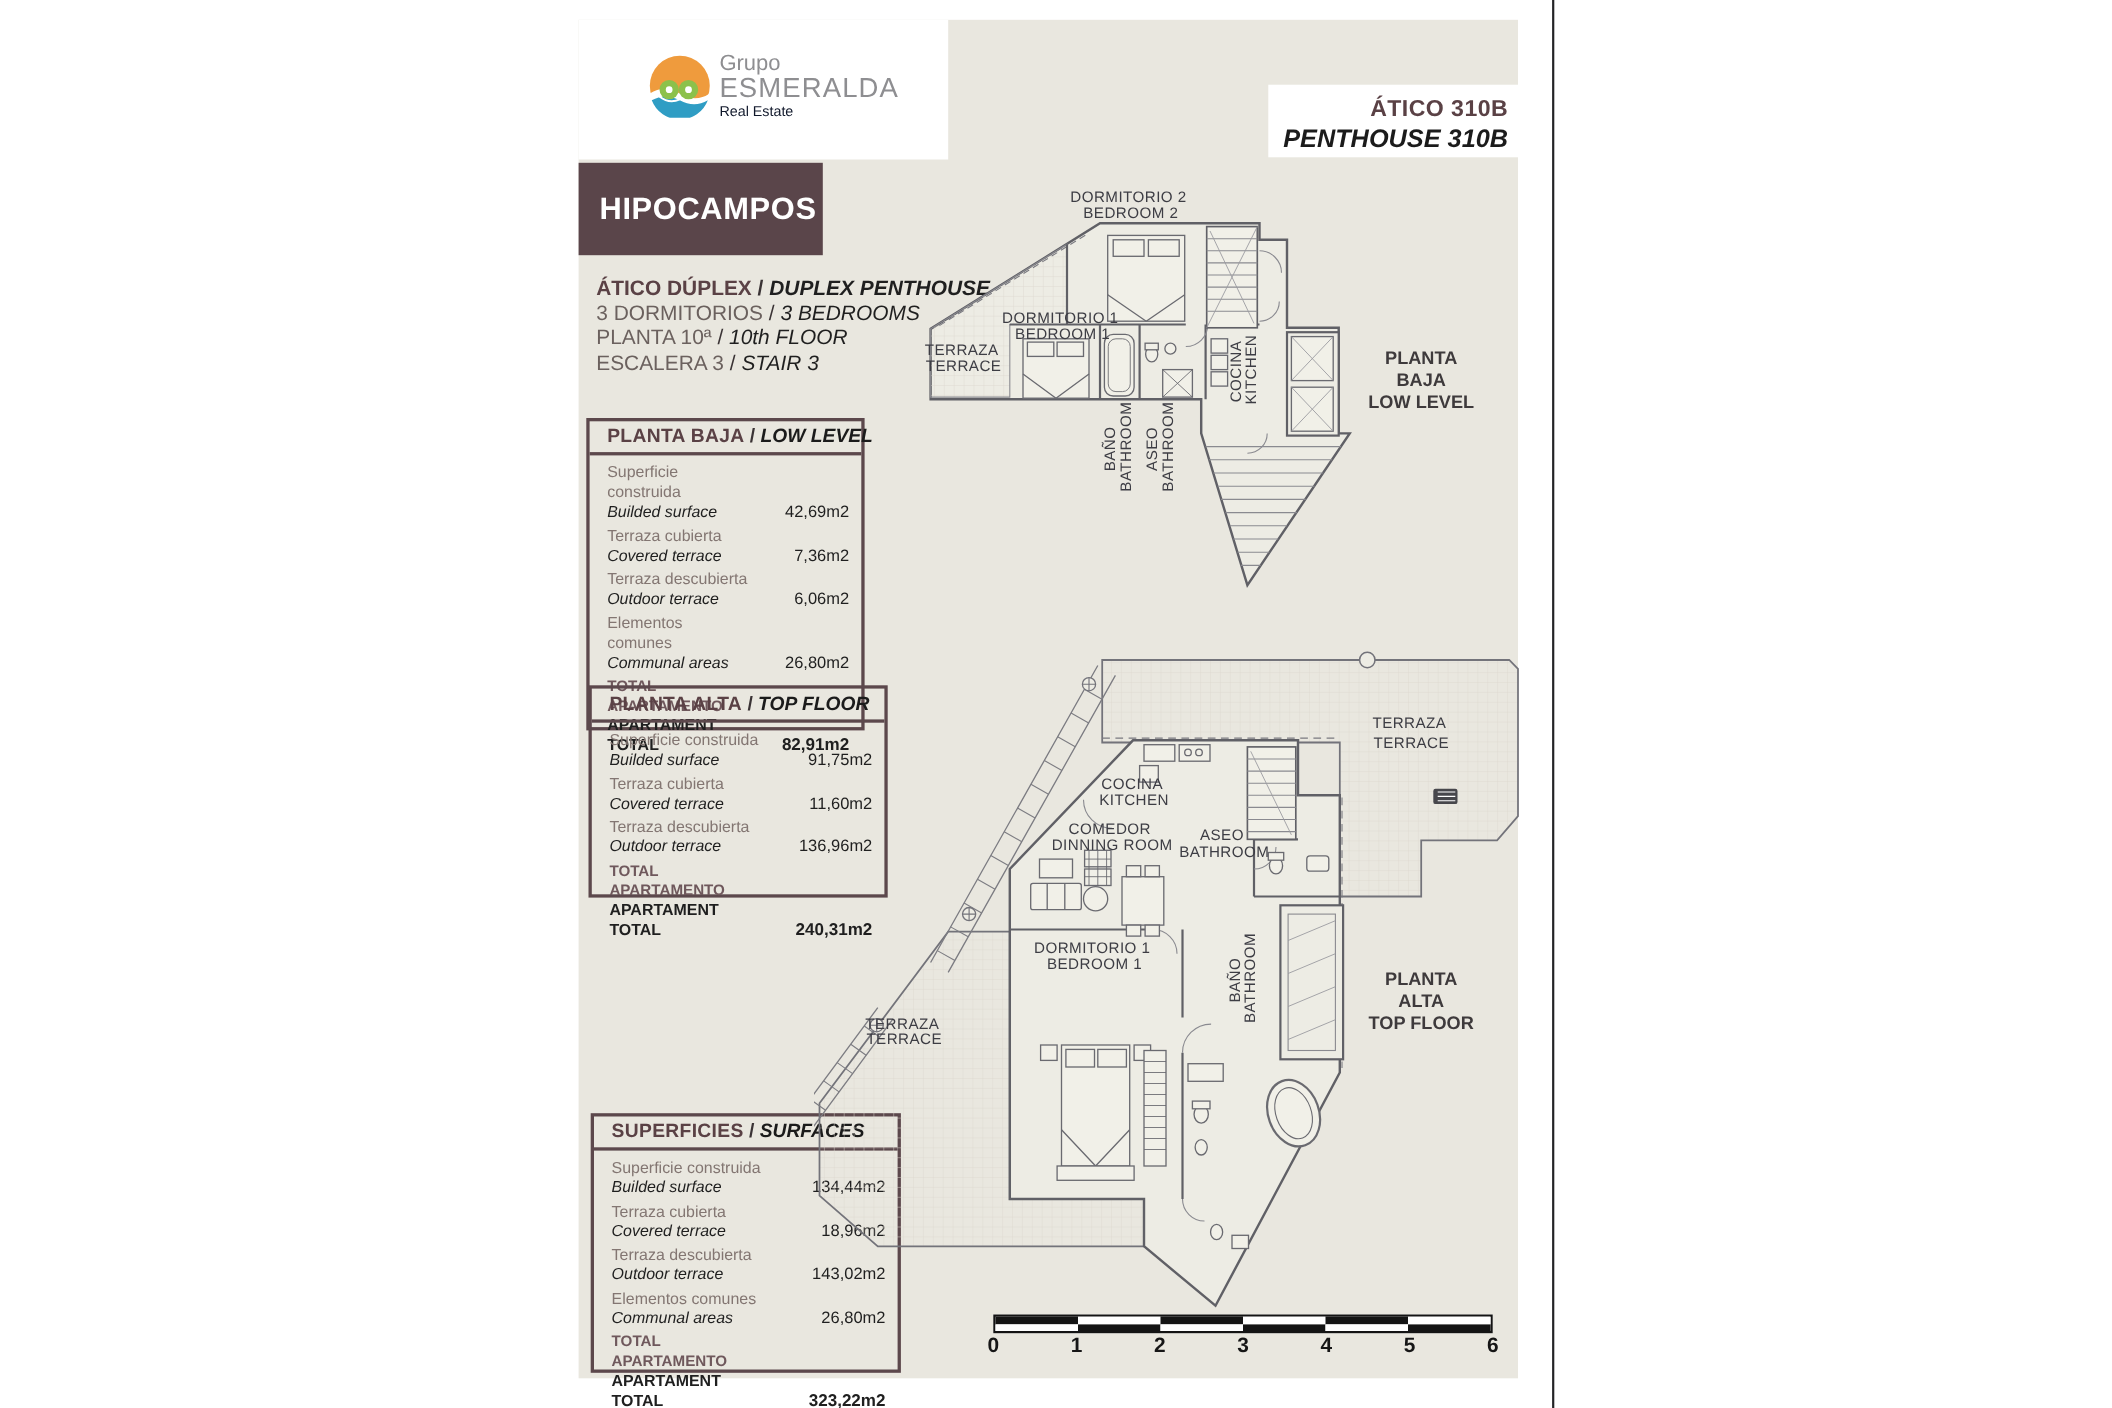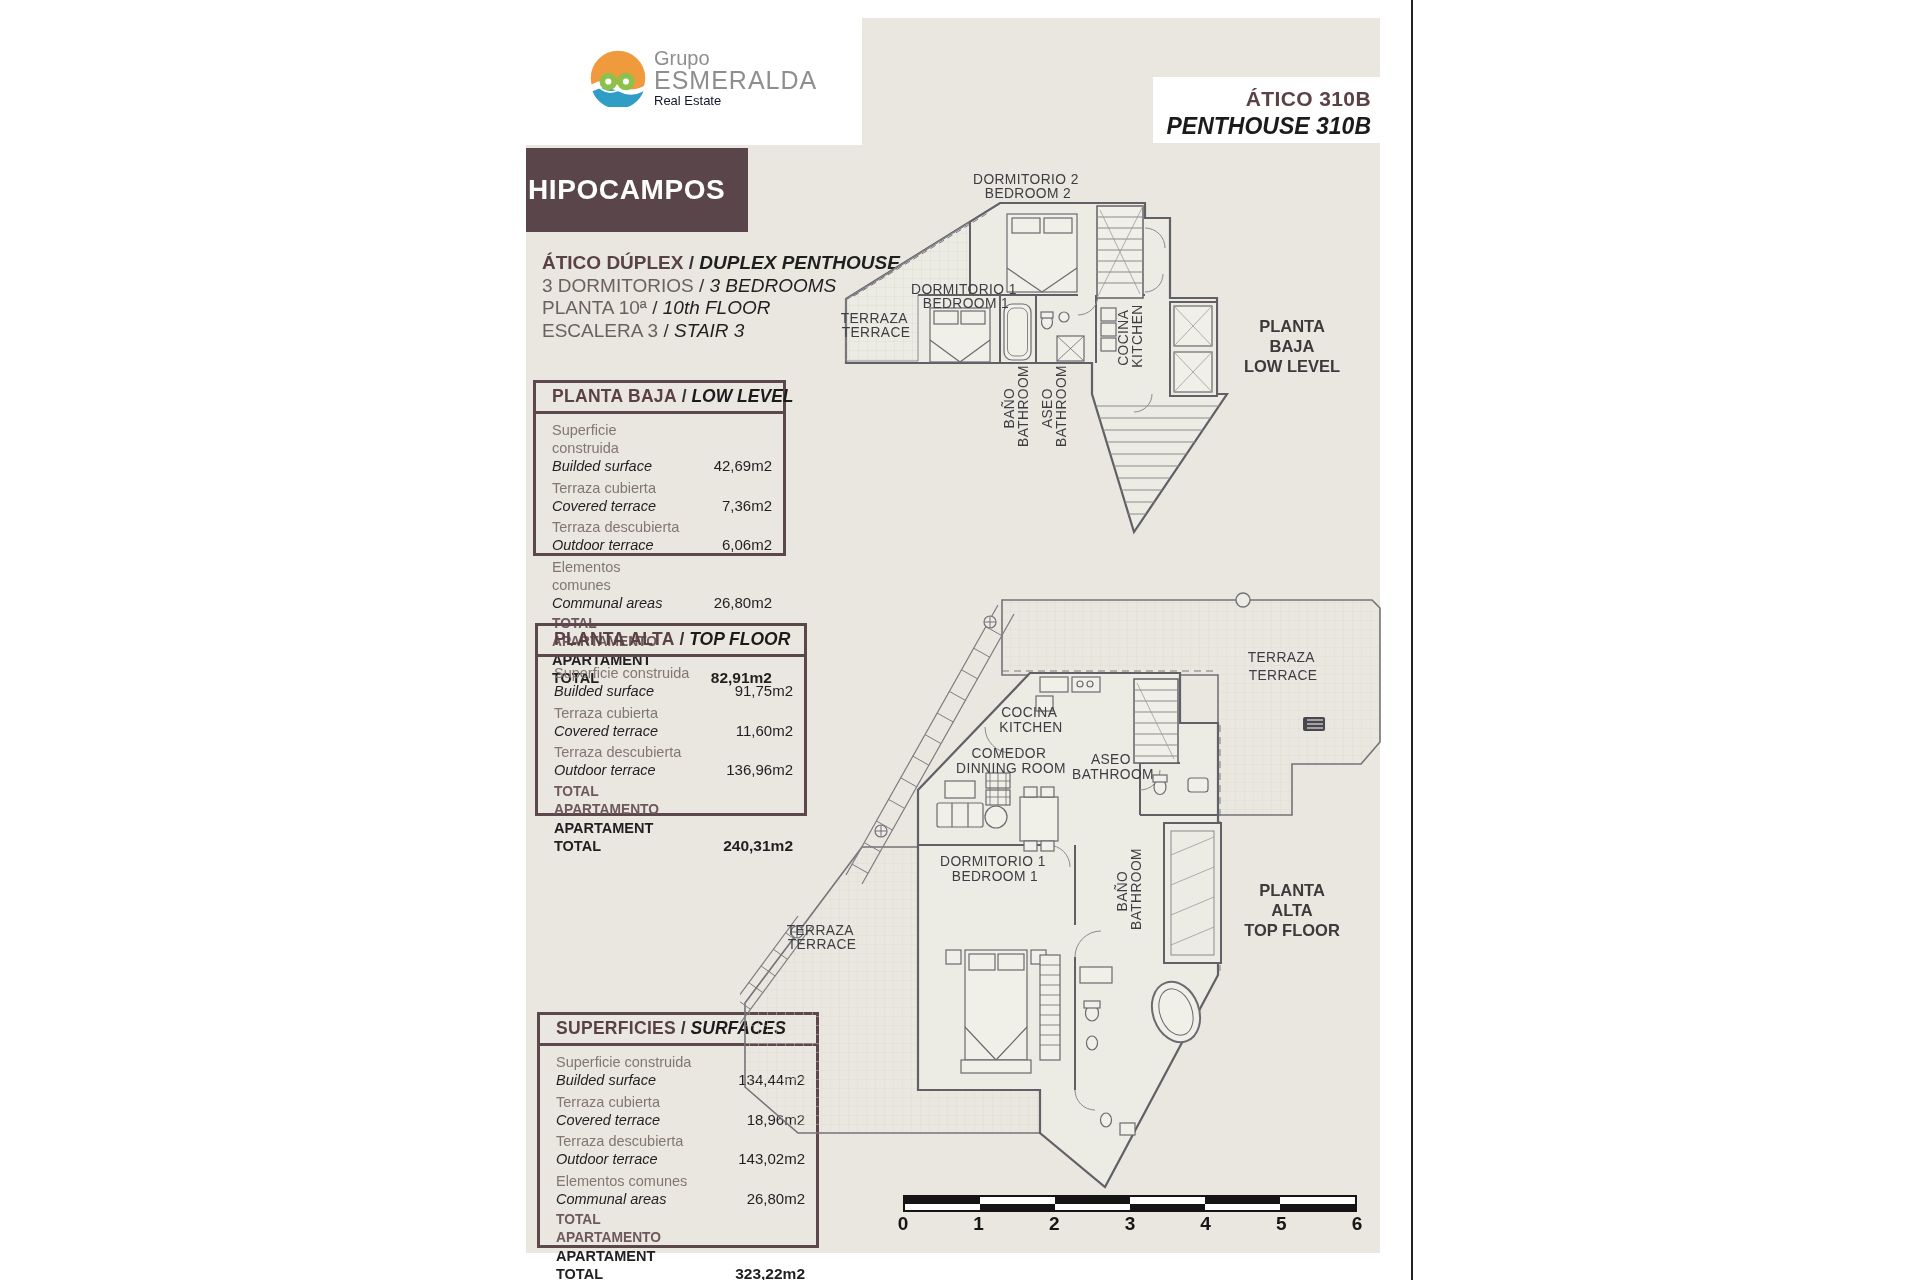--- a/index.html
+++ b/index.html
@@ -23,35 +23,35 @@
 
   
   .title-box{left:1153px;top:77px;width:230px;height:66px;background:#ffffff;
              text-align:right;padding:0;box-sizing:border-box;}
   .ut-es{margin:10px 12px 0 0;font-size:21px;font-weight:bold;color:#5a4145;letter-spacing:.4px;}
   .ut-en{margin:2px 12px 0 0;font-size:23px;font-weight:bold;font-style:italic;color:#1b1b1b;}
 
   
   .hipo-box{left:526px;top:148px;width:222px;height:84px;background:#5a454a;
             display:flex;align-items:center;}
-  .hipo-box .hname{color:#ffffff;font-size:28px;font-weight:bold;letter-spacing:.6px;padding-left:2px;}
+  .hipo-box .hname{color:#ffffff;font-size:28px;font-weight:bold;letter-spacing:.6px;padding-left:19px;}
 
   
   .desc{left:542px;top:252px;width:300px;}
   .dline{font-size:19px;line-height:22.5px;white-space:nowrap;}
   .d-es{color:#6b615e;}
   .d-sep{color:#3a3335;}
   .d-en{color:#1f1f1f;font-style:italic;}
   .dline.first .d-es{color:#5a4145;font-weight:bold;}
   .dline.first .d-sep{font-weight:bold;}
   .dline.first .d-en{font-weight:bold;}
 
   
   .stable{border:3px solid #5c484c;box-sizing:border-box;background:transparent;}
-  .t1{left:533px;top:380px;width:253px;height:176px;}
+  .t1{left:533px;top:380px;width:253px;height:284px;}
   .t2{left:535px;top:623px;width:272px;height:193px;}
   .t3{left:537px;top:1012px;width:282px;height:236px;}
   .st-head{border-bottom:3px solid #5c484c;padding:3px 8px 4px 16px;white-space:nowrap;}
   .h-es{font-size:17.5px;font-weight:bold;color:#5a4145;letter-spacing:.3px;}
   .h-sep{font-size:17.5px;font-weight:bold;color:#3a3335;}
   .h-en{font-size:17.5px;font-weight:bold;font-style:italic;color:#1b1b1b;}
   .st-body{padding:7px 11px 0 16px;}
   .srow{display:flex;justify-content:space-between;margin-bottom:3.5px;gap:36px;}
   .srow-l{flex:1;}
   .l-es{font-size:14.5px;line-height:18px;color:#837672;}

